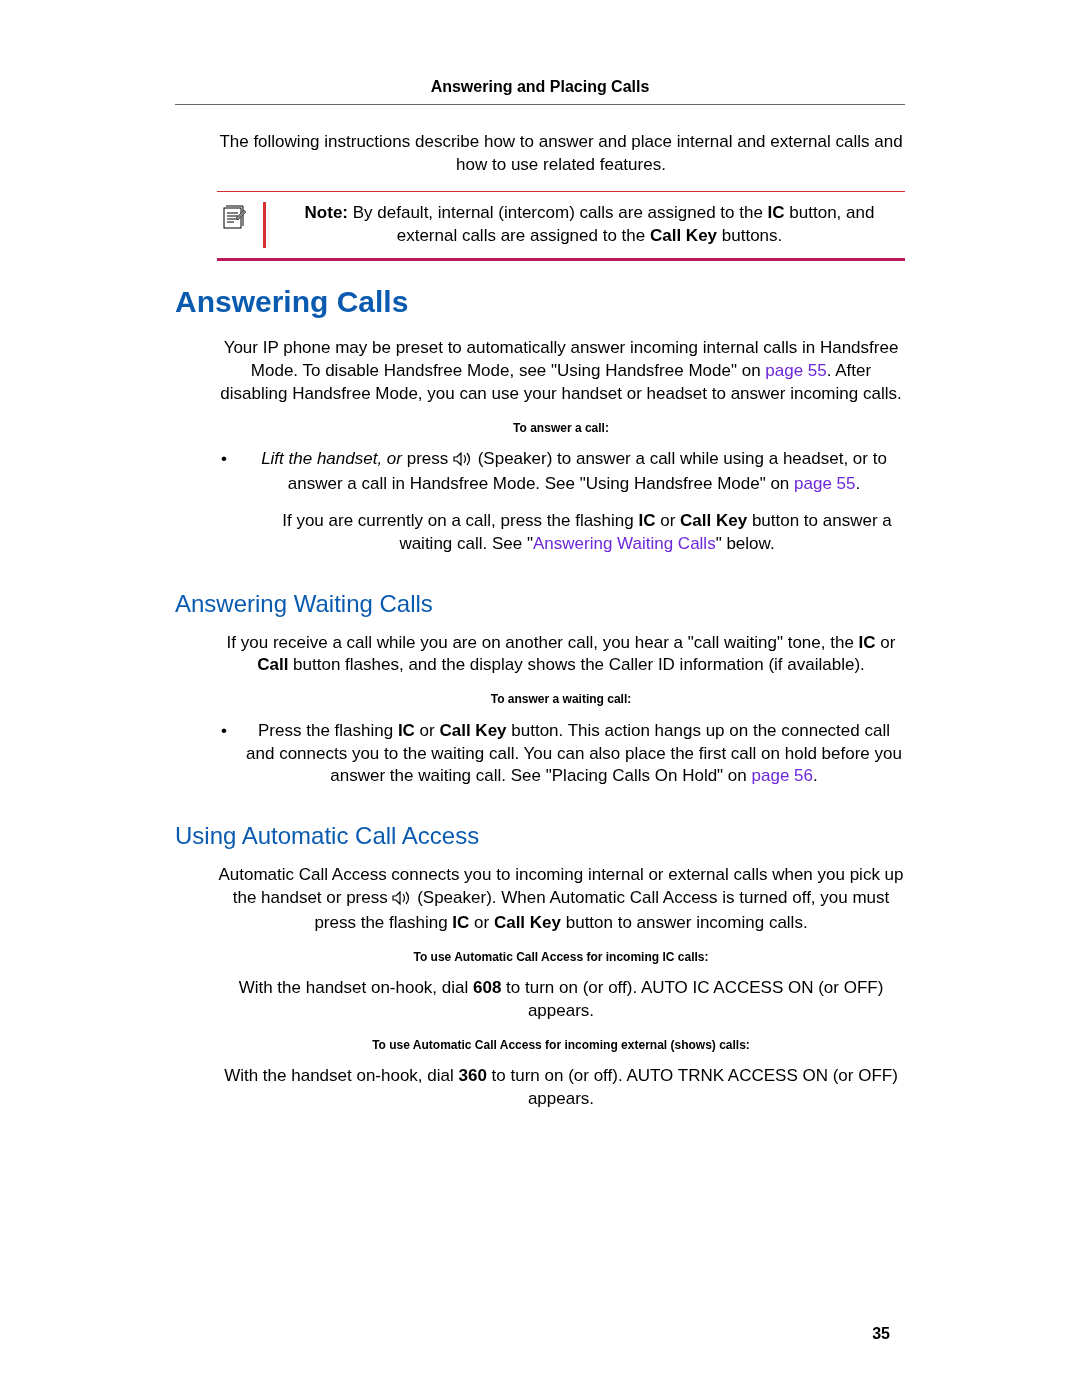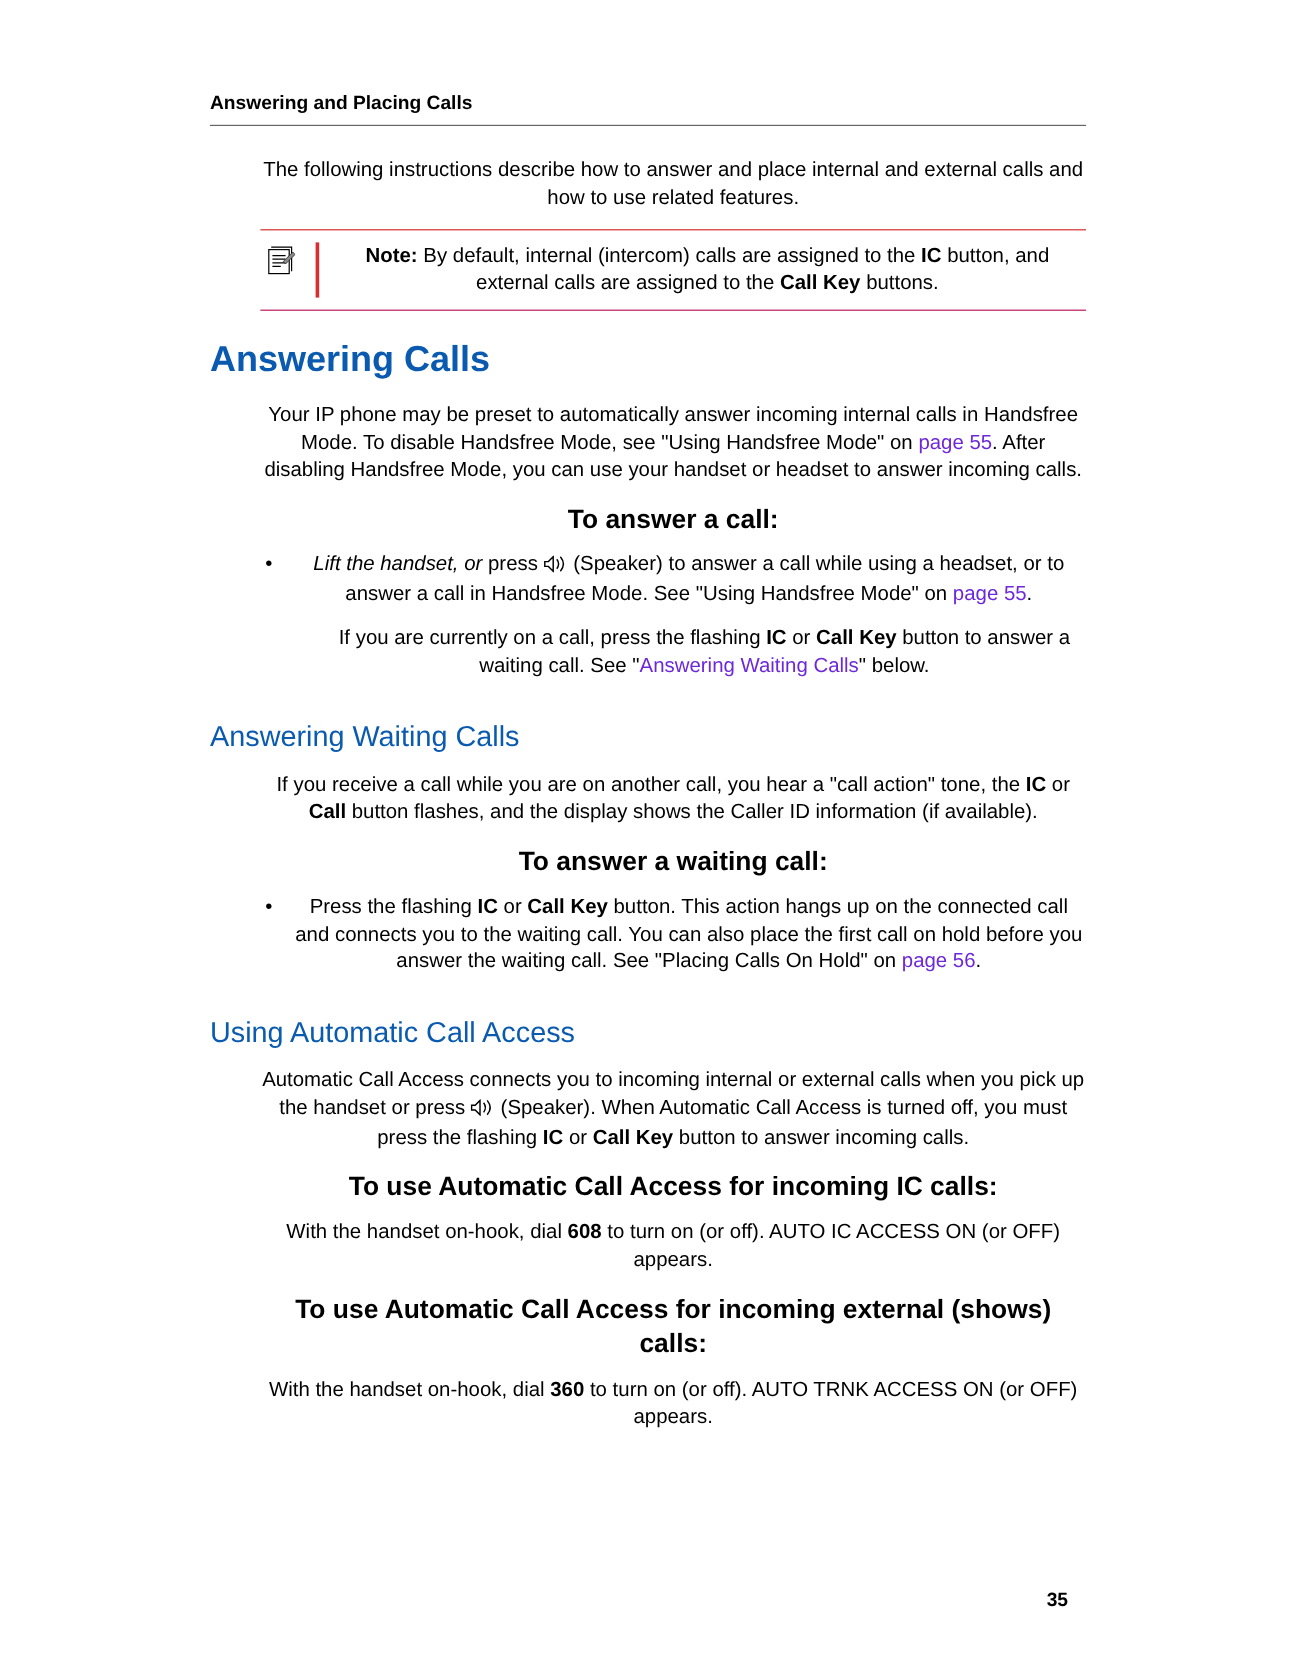--- a/index.html
+++ b/index.html
@@ -10,21 +10,21 @@
     color: #000;
   }
   .page {
     width: 1080px;
     height: 1397px;
     position: relative;
     box-sizing: border-box;
     padding: 78px 175px 60px 175px;
   }
   .running-header {
-    text-align: left;
+    text-align: center;
     font-weight: bold;
     font-size: 16px;
     margin-bottom: 8px;
   }
   .header-rule {
     border: none;
     border-top: 1px solid #666;
     margin: 0 0 26px 0;
   }
   h1.section {
@@ -44,21 +44,21 @@
     font-size: 17px;
     line-height: 1.35;
     text-align: center;
   }
   .body-block p { margin: 0 0 14px 0; }
   .bold { font-weight: bold; }
   .italic { font-style: italic; }
   .link { color: #6d28d9; }
   .note-box {
     border-top: 1px solid #d62f2f;
-    border-bottom: 1px solid #be185d;
+    border-bottom: 3px solid #be185d;
     display: flex;
     padding: 10px 0;
     margin: 8px 0 8px 0;
   }
   .note-bar {
     width: 3px;
     background: #d62f2f;
     margin: 0 12px;
     flex-shrink: 0;
   }
@@ -90,21 +90,21 @@
   ul.bullets > li::before {
     content: "•";
     position: absolute;
     left: -18px;
     top: 0;
     font-size: 17px;
   }
   .bullet-para { margin-top: 14px; margin-left: 26px; }
   .task-label {
     font-weight: bold;
-    font-size: 22px;
+    font-size: 12px;
     margin: 4px 0 12px 0;
   }
   .page-number {
     position: absolute;
     bottom: 54px;
     right: 190px;
     font-weight: bold;
     font-size: 16px;
   }
   .speaker-icon {
@@ -163,21 +163,21 @@
           <span>If you are currently on a call, press the flashing </span><span class="bold">IC</span><span> or </span><span class="bold">Call Key</span><span> button to answer a waiting call. See "</span><span class="link">Answering Waiting Calls</span><span>" below.</span>
         </div>
       </li>
     </ul>
   </div>
 
   <h2 class="subsection">Answering Waiting Calls</h2>
 
   <div class="body-block">
     <p>
-      <span>If you receive a call while you are on another call, you hear a "call action" tone, the </span><span class="bold">IC</span><span> or </span><span class="bold">Call</span><span> button flashes, and the display shows the Caller ID information (if available).</span>
+      <span>If you receive a call while you are on another call, you hear a "call waiting" tone, the </span><span class="bold">IC</span><span> or </span><span class="bold">Call</span><span> button flashes, and the display shows the Caller ID information (if available).</span>
     </p>
 
     <div class="task-label">To answer a waiting call:</div>
 
     <ul class="bullets">
       <li>
         <span>Press the flashing </span><span class="bold">IC</span><span> or </span><span class="bold">Call Key</span><span> button. This action hangs up on the connected call and connects you to the waiting call. You can also place the first call on hold before you answer the waiting call. See "Placing Calls On Hold" on </span><span class="link">page 56</span><span>.</span>
       </li>
     </ul>
   </div>

